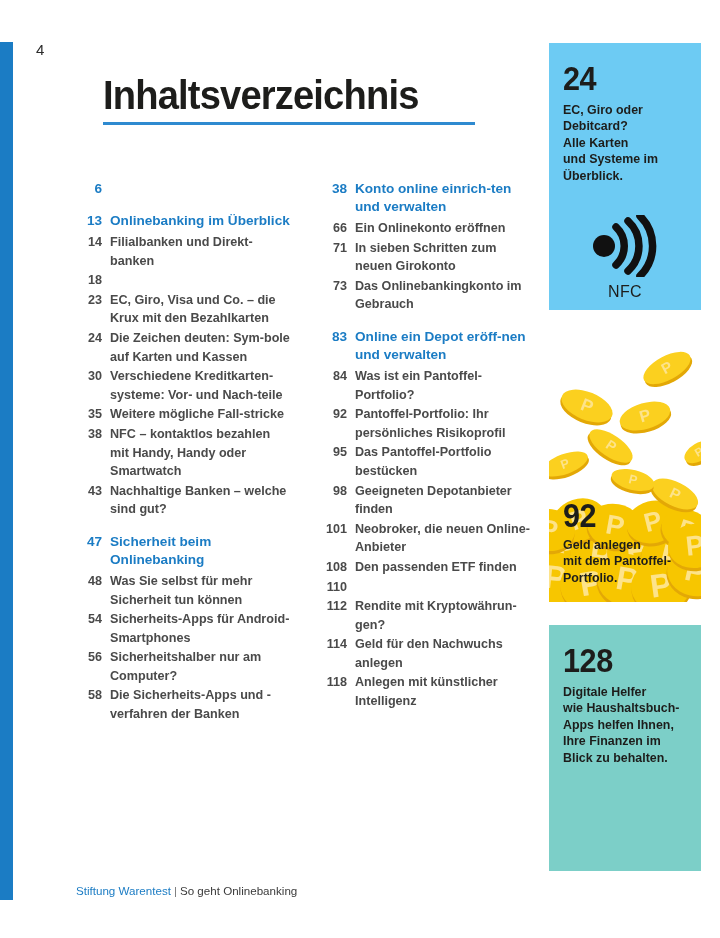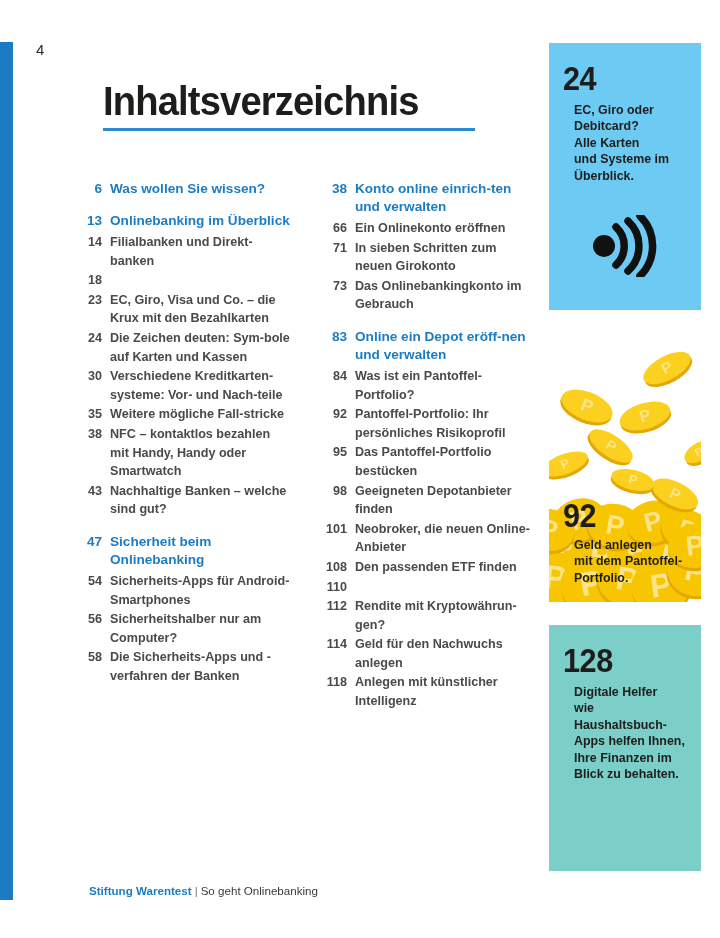--- a/index.html
+++ b/index.html
@@ -33,21 +33,21 @@
     top: 41px;
     font-size: 15px;
     color: #2b2b2b;
     font-family: "Liberation Sans", sans-serif;
   }
 
   
   #title-block {
     position: absolute;
     left: 103px;
-    top: 78px;
+    top: 72px;
     width: 400px;
   }
   #page-title {
     font-family: "Liberation Sans Narrow", "Liberation Sans", sans-serif;
     font-weight: bold;
     font-size: 41px;
     line-height: 46px;
     letter-spacing: -0.9px;
     color: #1d1d1b;
     transform: scaleX(0.93);
@@ -124,21 +124,20 @@
     transform: scaleX(0.9);
     transform-origin: left center;
   }
   .panel-text {
     font-size: 12.4px;
     line-height: 16.4px;
     font-weight: bold;
     color: #1d1d1b;
     margin-top: 7px;
     white-space: pre-line;
-    margin-left: 11px;
   }
 
   
   #panel-nfc {
     top: 43px;
     height: 267px;
     background: #6dcbf3;
     padding: 18px 14px 0 14px;
     box-sizing: border-box;
   }
@@ -188,22 +187,21 @@
   #footer {
     position: absolute;
     left: 76px;
     top: 884px;
     font-size: 11.6px;
     line-height: 14px;
     white-space: nowrap;
   }
   #footer-brand {
     color: #1b7cc4;
-    font-weight: bold;
-    margin-left: 13px;
+    font-weight: normal;
   }
   #footer-sep { color: #7a7a7a; padding: 0 3px; }
   #footer-sub { color: #3a3a3a; }
 </style>
 </head>
 <body>
 
 <div id="left-bar"></div>
 
 <div id="folio">4</div>
@@ -211,21 +209,20 @@
 <div id="title-block">
   <div id="page-title">Inhaltsverzeichnis</div>
   <div id="title-rule"></div>
 </div>
 
 <div id="toc">
     <div class="toc-col">
       <div class="toc-group">
         <div class="toc-row section-row">
           <div class="toc-num">6</div>
-          <div class="toc-label">Was wollen Sie wissen?</div>
         </div>
       </div>
       <div class="toc-group">
         <div class="toc-row section-row">
           <div class="toc-num">13</div>
           <div class="toc-label">Onlinebanking im Überblick</div>
         </div>
         <div class="toc-row entry-row">
           <div class="toc-num">14</div>
           <div class="toc-label">Filialbanken und Direkt-banken</div>
@@ -255,20 +252,24 @@
         </div>
         <div class="toc-row entry-row">
           <div class="toc-num">43</div>
           <div class="toc-label">Nachhaltige Banken – welche sind gut?</div>
         </div>
       </div>
       <div class="toc-group">
         <div class="toc-row section-row">
           <div class="toc-num">47</div>
           <div class="toc-label">Sicherheit beim Onlinebanking</div>
+        </div>
+        <div class="toc-row entry-row">
+          <div class="toc-num">48</div>
+          <div class="toc-label">Was Sie selbst für mehr Sicherheit tun können</div>
         </div>
         <div class="toc-row entry-row">
           <div class="toc-num">54</div>
           <div class="toc-label">Sicherheits-Apps für Android-Smartphones</div>
         </div>
         <div class="toc-row entry-row">
           <div class="toc-num">56</div>
           <div class="toc-label">Sicherheitshalber nur am Computer?</div>
         </div>
         <div class="toc-row entry-row">
@@ -351,20 +352,21 @@
 Alle Karten
 und Systeme im
 Überblick.</div>
   <div id="nfc-icon-wrap">
     <svg width="70" height="62" viewBox="0 0 70 62">
       <path d="M14 20 a10 10 0 0 1 0 22 a10 10 0 0 1 0 -22 z" fill="#111111"></path>
       <path d="M26 12 a26 26 0 0 1 0 38" stroke="#111111" stroke-width="7.5" fill="none" stroke-linecap="round"></path>
       <path d="M38 6 a34 34 0 0 1 0 50" stroke="#111111" stroke-width="7.5" fill="none" stroke-linecap="round"></path>
       <path d="M50 1 a42 42 0 0 1 0 60" stroke="#111111" stroke-width="7.5" fill="none" stroke-linecap="round"></path>
     </svg>
+    <div id="nfc-label">NFC</div>
   </div>
 </div>
 
 <div class="panel" id="panel-coins">
   <svg id="coins-canvas" viewBox="0 0 152 268" preserveAspectRatio="none">
       <g transform="translate(18,214) rotate(-12)">
         <ellipse cx="0" cy="3.2" rx="30" ry="26" fill="#e3a806"></ellipse>
         <ellipse cx="0" cy="0" rx="30" ry="26" fill="#f7c600"></ellipse>
         <text x="0" y="10.4" text-anchor="middle" font-family="&quot;Liberation Sans&quot;, sans-serif" font-weight="bold" font-size="32.5" fill="#fde38a">P</text>
       </g>

